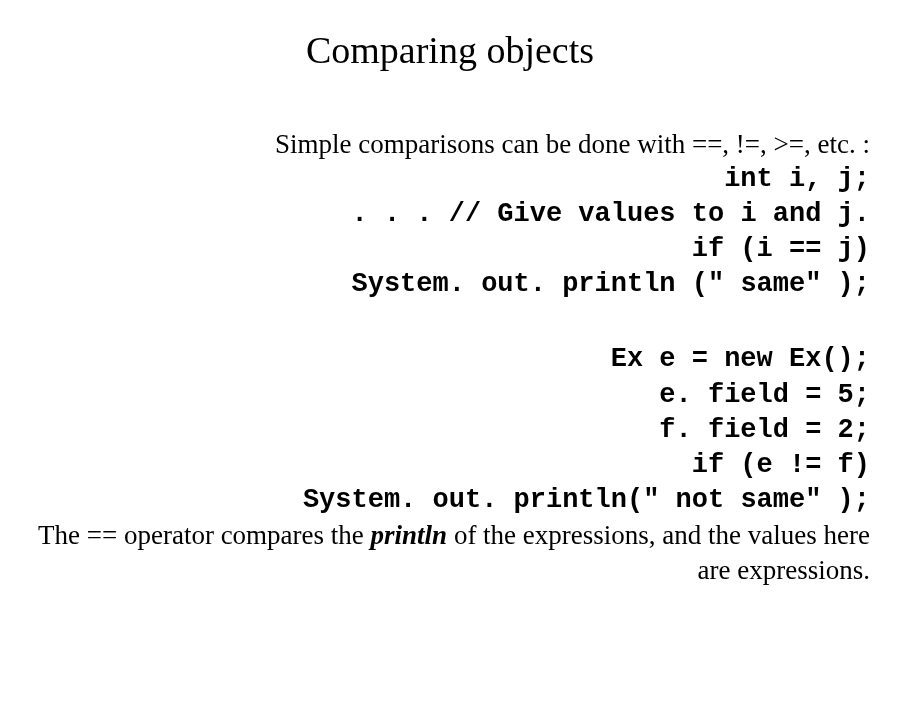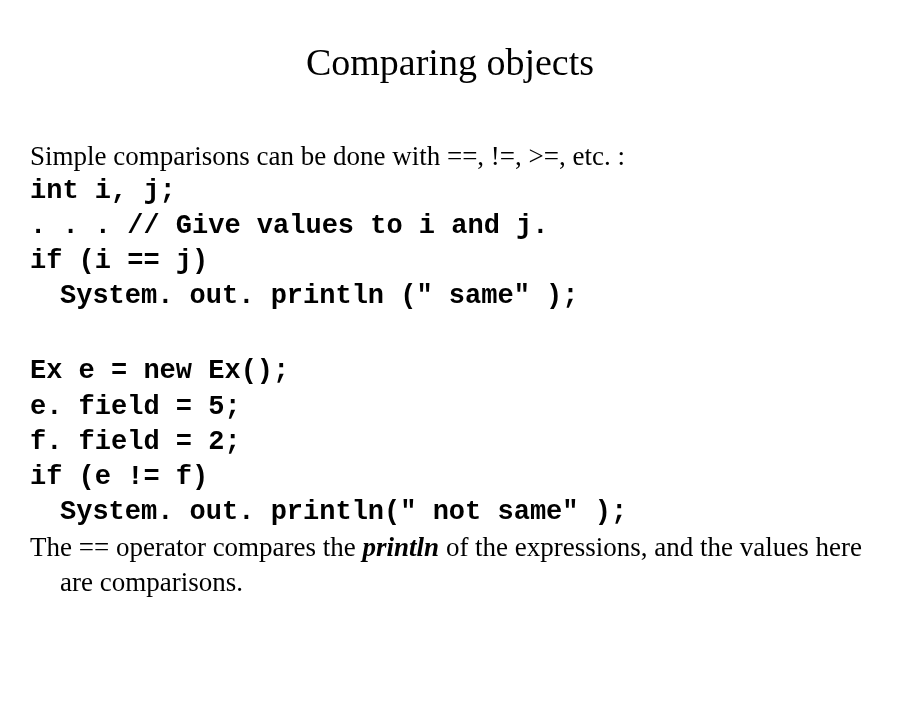--- a/index.html
+++ b/index.html
@@ -11,27 +11,28 @@
       width: 900px;
       height: 720px;
       overflow: hidden;
     }
     .slide {
       padding: 20px 30px 20px 30px;
     }
     .title {
       font-size: 38px;
       text-align: center;
-      margin-top: 20px;
+      margin-top: 8px;
       margin-bottom: 55px;
       font-weight: normal;
     }
     .body-text {
       font-size: 27px;
       line-height: 1.3;
+      text-align: right;
     }
     .para {
       margin-bottom: 40px;
     }
     .mono {
       font-family: "Courier New", Courier, monospace;
       font-weight: bold;
       white-space: pre;
     }
     .indent {
@@ -65,17 +66,17 @@
 
     <div>
       <div class="mono">Ex e = new Ex();</div>
       <div class="mono">e. field = 5;</div>
       <div class="mono">f. field = 2;</div>
       <div class="mono">if (e != f)</div>
       <div class="mono indent">System. out. println(" not same" );</div>
       <div>
         <span>The == operator compares the </span><span class="ital">println</span><span> of the expressions, and the values here</span>
       </div>
-      <span class="last-indent">are comparisons.</span>
+      <span class="last-indent">are expressions.</span>
     </div>
 
   </div>
 </div>
 
 </body></html>

